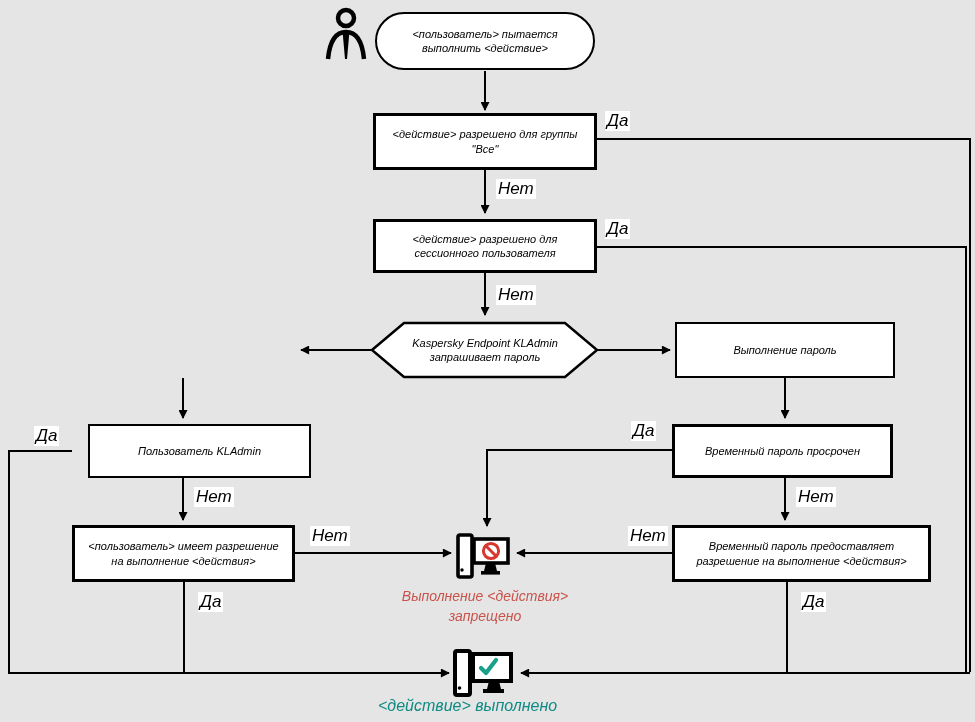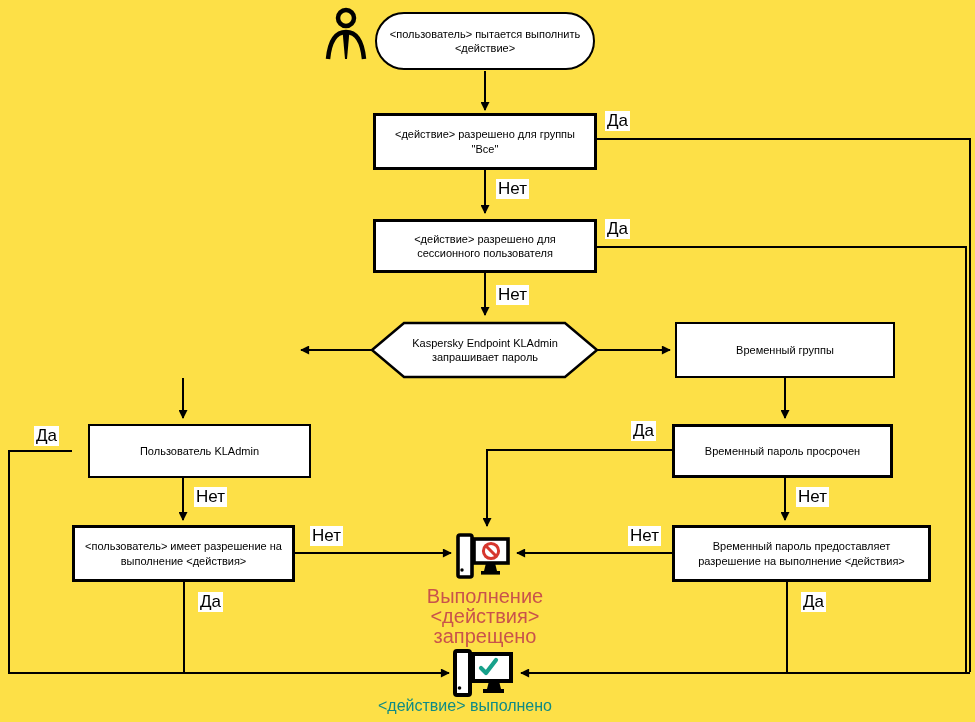--- a/index.html
+++ b/index.html
@@ -1,38 +1,38 @@
 <!DOCTYPE html>
 <html><head>
 <meta charset="utf-8">
 <style>
   html,body{margin:0;padding:0;background:#ffffff;}
   .canvas{
-    position:relative;width:975px;height:722px;background:#fde047;
-    font-family:"Liberation Sans",sans-serif;color:#000;overflow:hidden;
+    position:relative;width:975px;height:722px;background:#e5e5e5;
+    font-family:"Liberation Sans",sans-serif;color:#000;overflow:hidden;font-style:italic;
   }
   svg.wires{position:absolute;left:0;top:0;width:975px;height:722px;}
   .node{
     position:absolute;box-sizing:border-box;background:#fff;border:2px solid #000;
     display:flex;align-items:center;justify-content:center;text-align:center;
     font-size:11px;line-height:1.3;padding:2px 10px;
   }
   .node.thick{border-width:3px;}
   .stadium{border-radius:29px;}
   .hexlabel{
     position:absolute;display:flex;align-items:center;justify-content:center;
     text-align:center;font-size:11px;line-height:1.3;background:transparent;border:none;
   }
   .edge-label{
     position:absolute;font-size:17px;color:#000;background:#fff;padding:0 2px;
     white-space:nowrap;
   }
   .denied-text{
     position:absolute;left:378px;top:586px;width:214px;text-align:center;
-    font-size:20px;line-height:20px;color:#c9534b;
+    font-size:14px;line-height:20px;color:#c9534b;
   }
   .done-text{
     position:absolute;left:378px;top:697px;width:214px;text-align:left;
     font-size:16px;color:#0f8b84;
   }
   .icon{position:absolute;}
 </style>
 </head>
 <body>
 
@@ -84,21 +84,21 @@
   <div class="node thick" style="left:373px;top:219px;width:224px;height:54px">
     <span>&lt;действие&gt; разрешено для сессионного пользователя</span>
   </div>
 
   <div class="hexlabel" style="left:392px;top:328px;width:186px;height:44px">
     <span>Kaspersky Endpoint KLAdmin запрашивает пароль</span>
   </div>
 
 
   <div class="node" style="left:675px;top:322px;width:220px;height:56px">
-    <span>Временный группы</span>
+    <span>Выполнение пароль</span>
   </div>
 
   <div class="node" style="left:88px;top:424px;width:223px;height:54px">
     <span>Пользователь KLAdmin</span>
   </div>
 
   <div class="node thick" style="left:672px;top:424px;width:221px;height:54px">
     <span>Временный пароль просрочен</span>
   </div>
 

